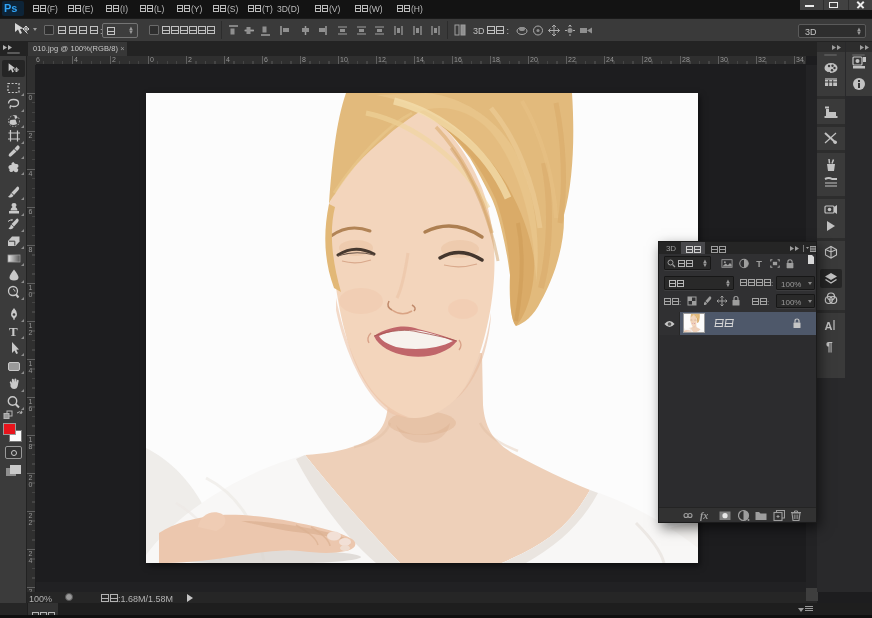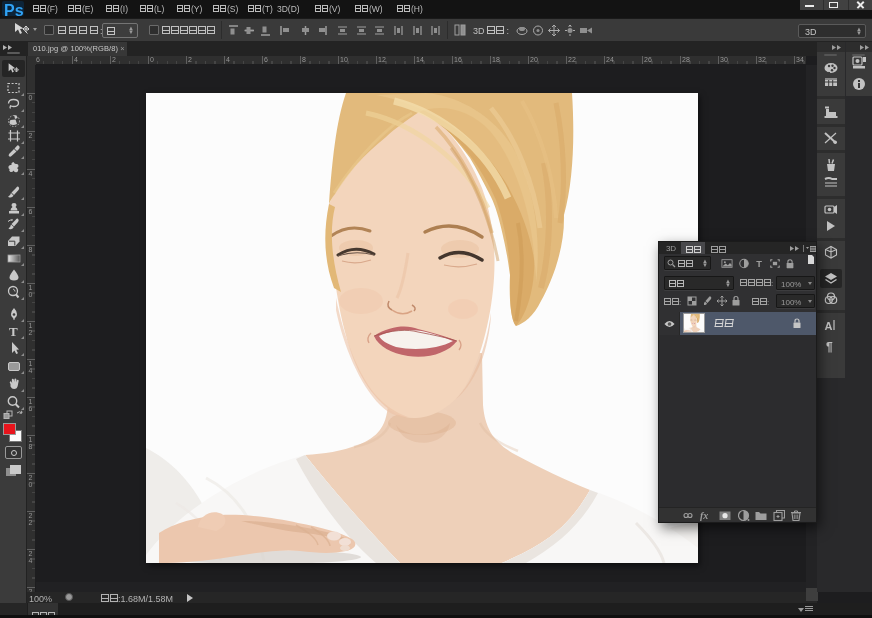--- a/index.html
+++ b/index.html
@@ -4,21 +4,21 @@
 html,body{width:872px;height:618px;overflow:hidden;background:#1d1d1f;font-family:"Liberation Sans",sans-serif}
 #app{position:relative;width:872px;height:618px;background:#1d1d1f}
 .ab{position:absolute}
 .z7,.z8{display:inline-block;
 background-image:linear-gradient(currentColor,currentColor),linear-gradient(currentColor,currentColor),linear-gradient(currentColor,currentColor),linear-gradient(currentColor,currentColor),linear-gradient(currentColor,currentColor);
 background-repeat:no-repeat}
 .z7{width:7px;height:7px;background-size:7px 1px,7px 1px,7px 1px,1px 7px,1px 7px;background-position:0 0,0 3px,0 6px,0 0,6px 0}
 .z8{width:8px;height:8px;background-size:8px 1px,8px 1px,8px 1px,1px 8px,1px 8px;background-position:0 0,0 4px,0 7px,0 0,7px 0}
 svg{display:block}
 #menubar{left:0;top:0;width:872px;height:18px;background:#131313}
-#pslogo{left:4px;top:2px;font-size:16px;font-weight:bold;color:#31a3f5}
+#pslogo{left:4px;top:2px;font-size:11px;font-weight:bold;color:#31a3f5}
 .mi{position:absolute;top:5px;height:9px;color:#bdbdbd;font-size:8.5px;line-height:8px;white-space:nowrap}
 .mi .z7{width:6px;height:7px;background-size:6px 1px,6px 1px,6px 1px,1px 7px,1px 7px;background-position:0 0,0 3px,0 6px,0 0,5px 0}
 .mi .z7{margin-right:1px;margin-top:0}
 #winbtns{right:0;top:0;width:72px;height:10px;background:#414141;display:flex}
 .wb{flex:1;position:relative;border-right:1px solid #2e2e2e}
 #optbar{left:0;top:18px;width:872px;height:24px;background:#3a3a3a;border-bottom:1px solid #232323;border-top:1px solid #1a1a1a}
 .ob{position:absolute;color:#b9b9b9;font-size:9px;line-height:9px;white-space:nowrap}
 .cb{position:absolute;top:25px;width:10px;height:10px;background:#2e2e2e;border:1px solid #6a6a6a;border-radius:1px}
 .sep{position:absolute;width:1px;background:#2c2c2c;top:21px;height:18px}
 #tabbar{left:0;top:42px;width:872px;height:14px;background:#232323}

